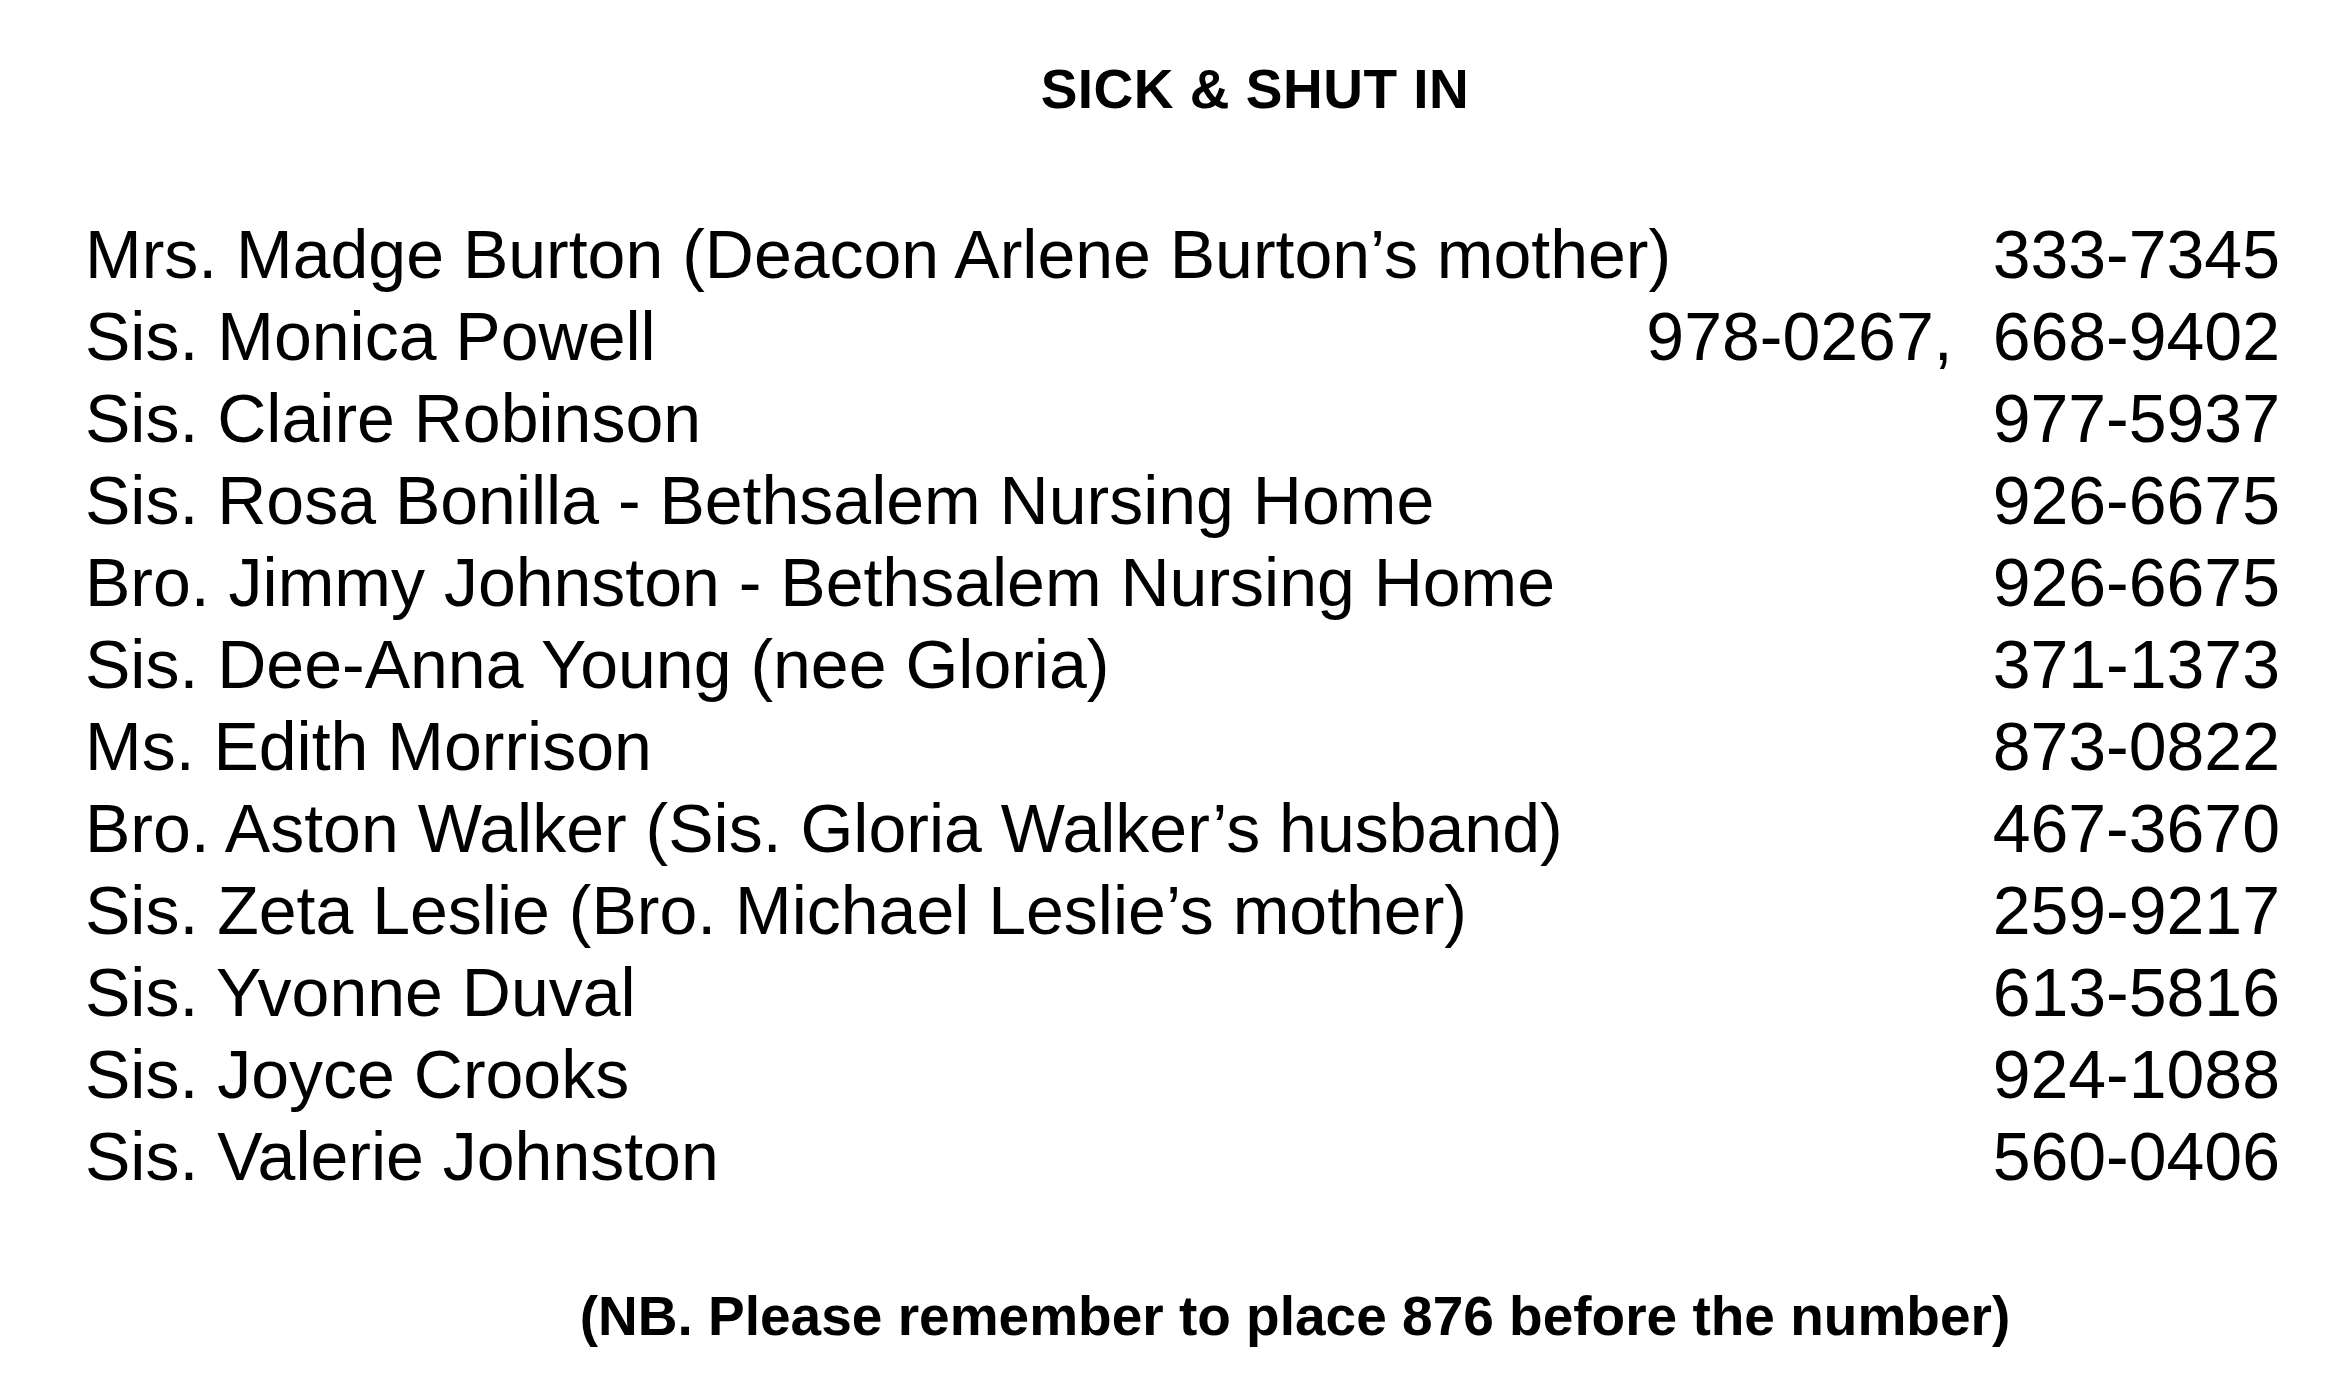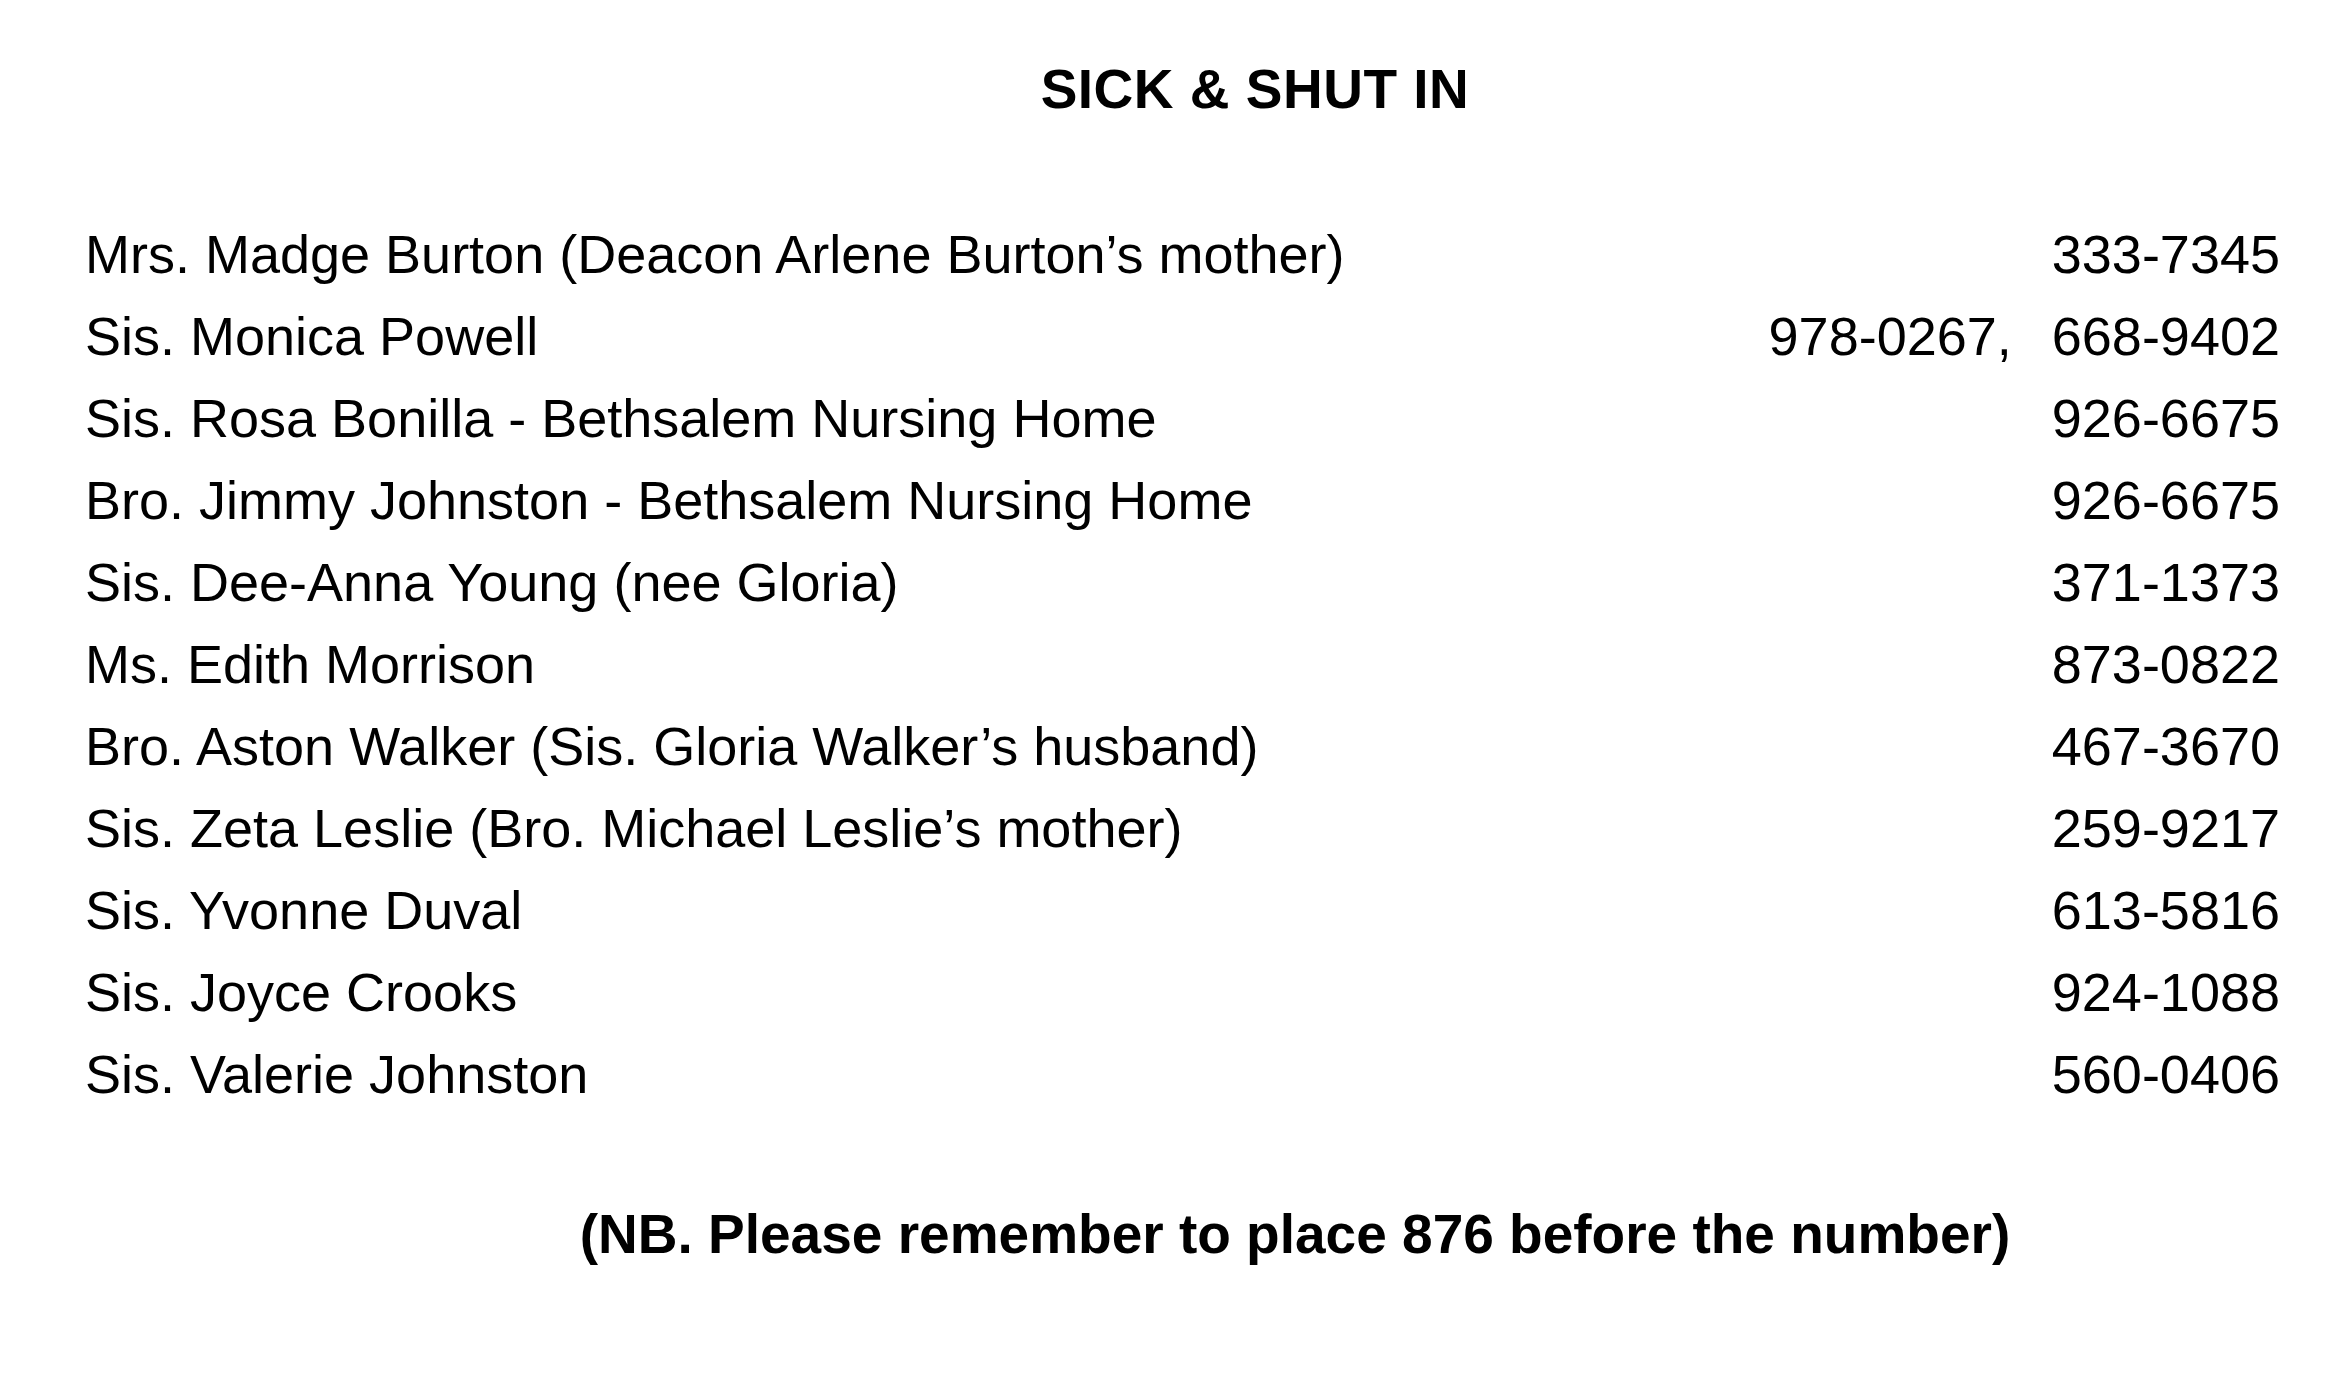--- a/index.html
+++ b/index.html
@@ -30,21 +30,21 @@
   .list {
     margin-top: 96px;
   }
   .row {
     height: 82px;
     display: flex;
     align-items: center;
     justify-content: space-between;
     padding-left: 85px;
     padding-right: 70px;
-    font-size: 54px;
+    font-size: 68px;
     line-height: 82px;
     white-space: nowrap;
   }
   .name {
     flex: 0 1 auto;
   }
   .phones {
     flex: 0 0 auto;
     display: flex;
     gap: 40px;
@@ -77,20 +77,26 @@
   </div>
 
   <div class="row">
     <span class="name">Sis. Monica Powell</span>
     <span class="phones">
           <span>978-0267,</span>
           <span>668-9402</span>
         </span>
   </div>
 
+  <div class="row">
+    <span class="name">Sis. Claire Robinson</span>
+    <span class="phones">
+          <span>977-5937</span>
+        </span>
+  </div>
 
   <div class="row">
     <span class="name">Sis. Rosa Bonilla - Bethsalem Nursing Home</span>
     <span class="phones">
           <span>926-6675</span>
         </span>
   </div>
 
   <div class="row">
     <span class="name">Bro. Jimmy Johnston - Bethsalem Nursing Home</span>

